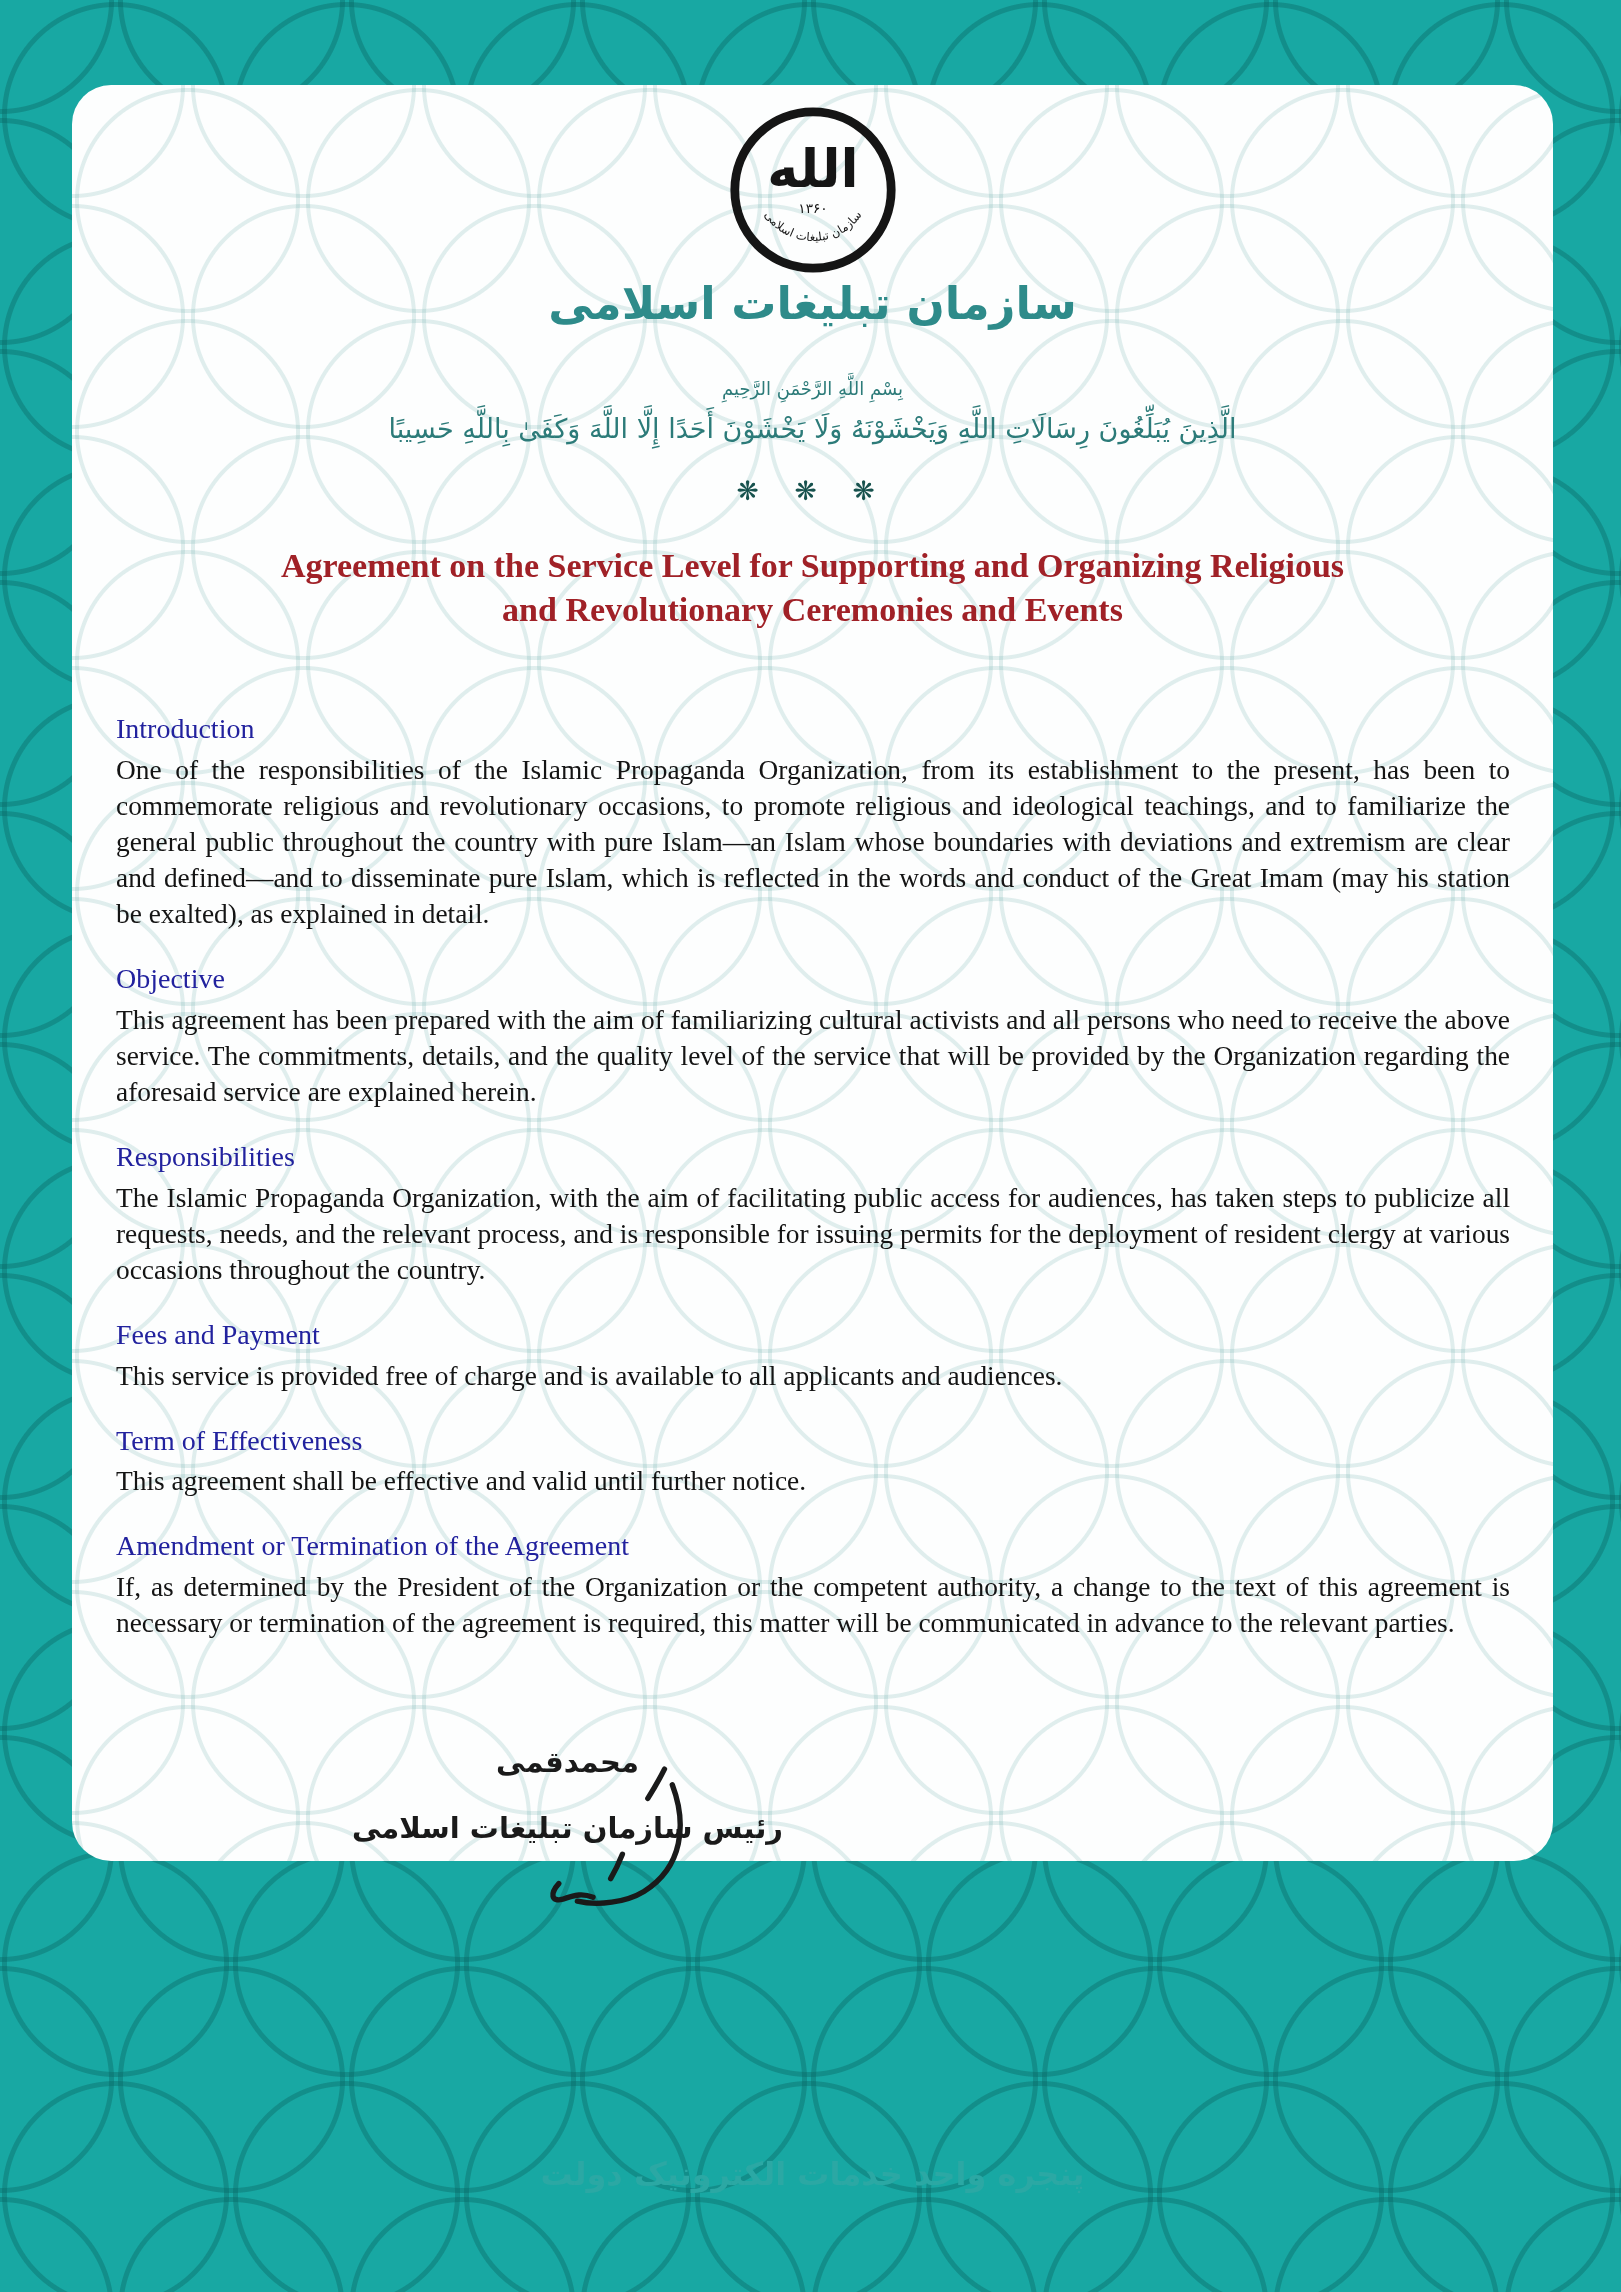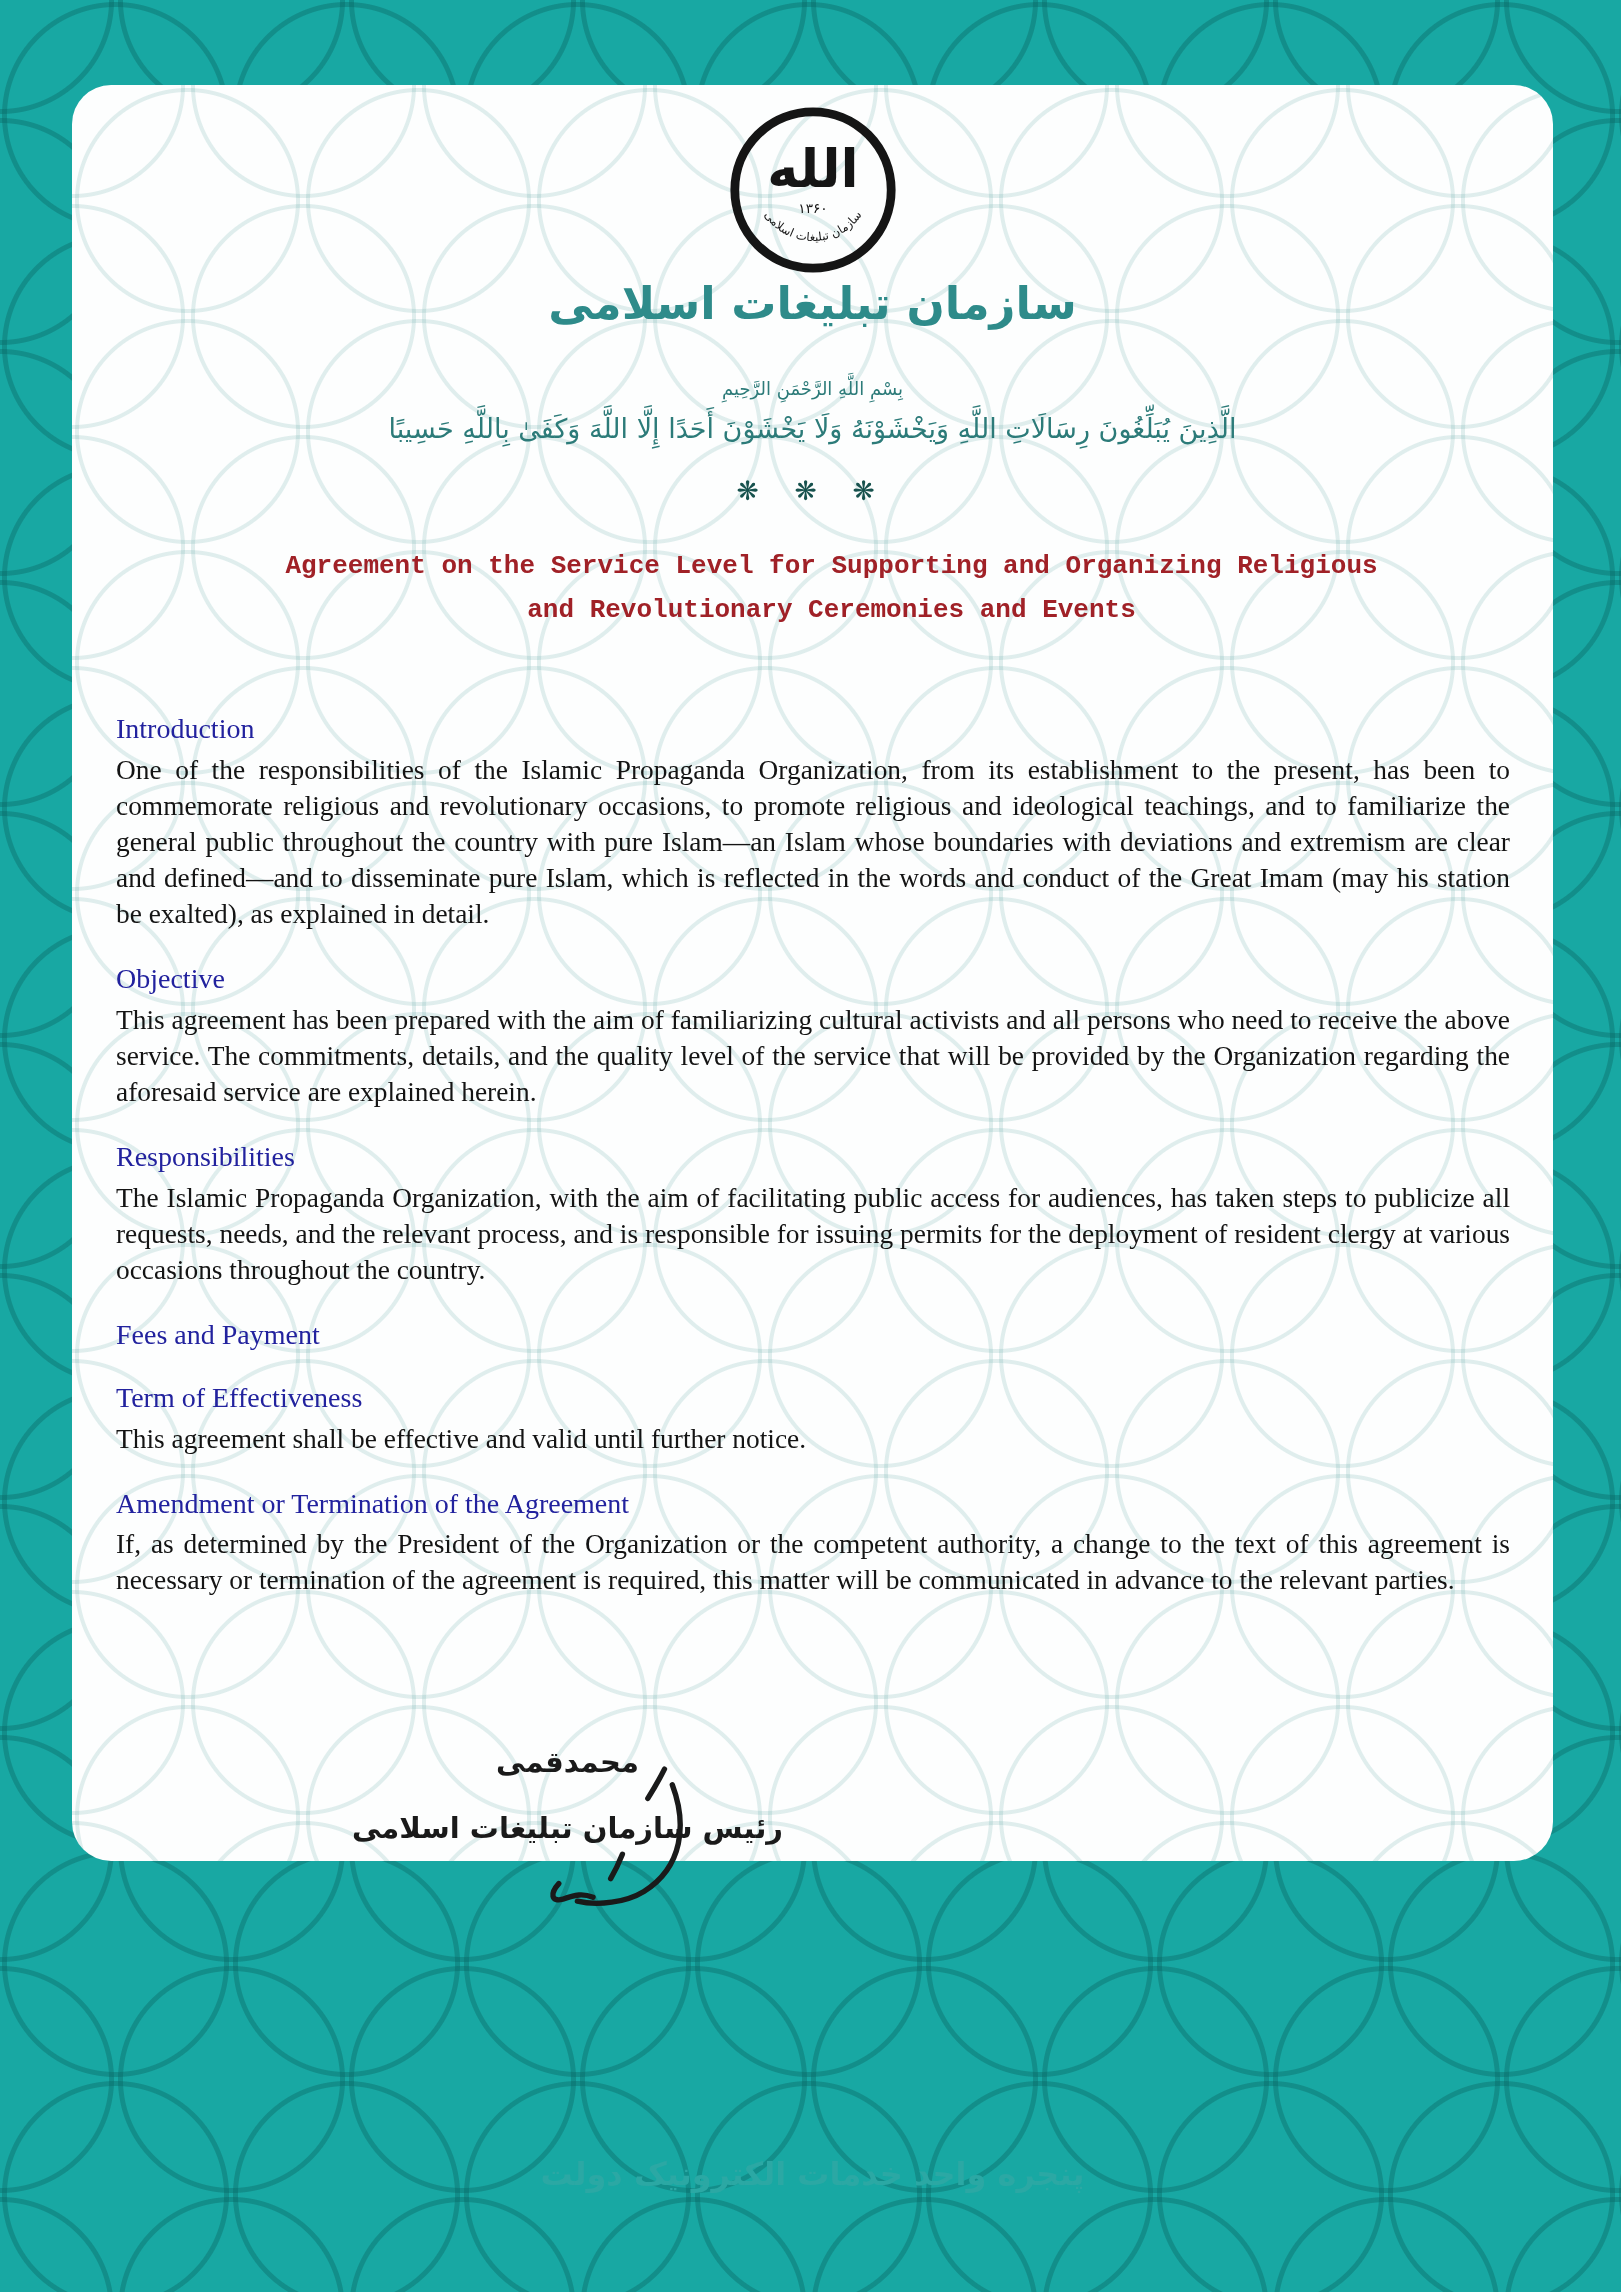--- a/index.html
+++ b/index.html
@@ -70,26 +70,25 @@
     font-family: "DejaVu Sans", sans-serif;
     font-size: 26.5px;
     letter-spacing: 13.7px;
     color: #17524E;
   }
   .doc-title {
     position: absolute;
     left: 0; top: 459px; width: 100%;
     margin: 0;
     text-align: center;
-    font-family: Liberation Mono, monospace;
-    font-weight: bold;
-    font-size: 26px;
+    font-family: Liberation Serif, serif;
+    font-weight: bold;
+    font-size: 34px;
     line-height: 44px;
     color: #A02127;
-    padding-left: 19px;
   }
   .sections {
     position: absolute;
     left: 44px; top: 627px;
     width: 1394px;
   }
   .section { margin: 0 0 30px 0; }
   .section h2 {
     margin: 0 0 6.9px 0;
     font-family: "Liberation Serif", serif;
@@ -179,20 +178,21 @@
       <div class="section">
         <h2>Objective</h2>
         <p>This agreement has been prepared with the aim of familiarizing cultural activists and all persons who need to receive the above service. The commitments, details, and the quality level of the service that will be provided by the Organization regarding the aforesaid service are explained herein.</p>
       </div>
       <div class="section">
         <h2>Responsibilities</h2>
         <p>The Islamic Propaganda Organization, with the aim of facilitating public access for audiences, has taken steps to publicize all requests, needs, and the relevant process, and is responsible for issuing permits for the deployment of resident clergy at various occasions throughout the country.</p>
       </div>
       <div class="section">
         <h2>Fees and Payment</h2>
+        <p>This service is provided free of charge and is available to all applicants and audiences.</p>
       </div>
       <div class="section">
         <h2>Term of Effectiveness</h2>
         <p>This agreement shall be effective and valid until further notice.</p>
       </div>
       <div class="section">
         <h2>Amendment or Termination of the Agreement</h2>
         <p>If, as determined by the President of the Organization or the competent authority, a change to the text of this agreement is necessary or termination of the agreement is required, this matter will be communicated in advance to the relevant parties.</p>
       </div>
     </div>

